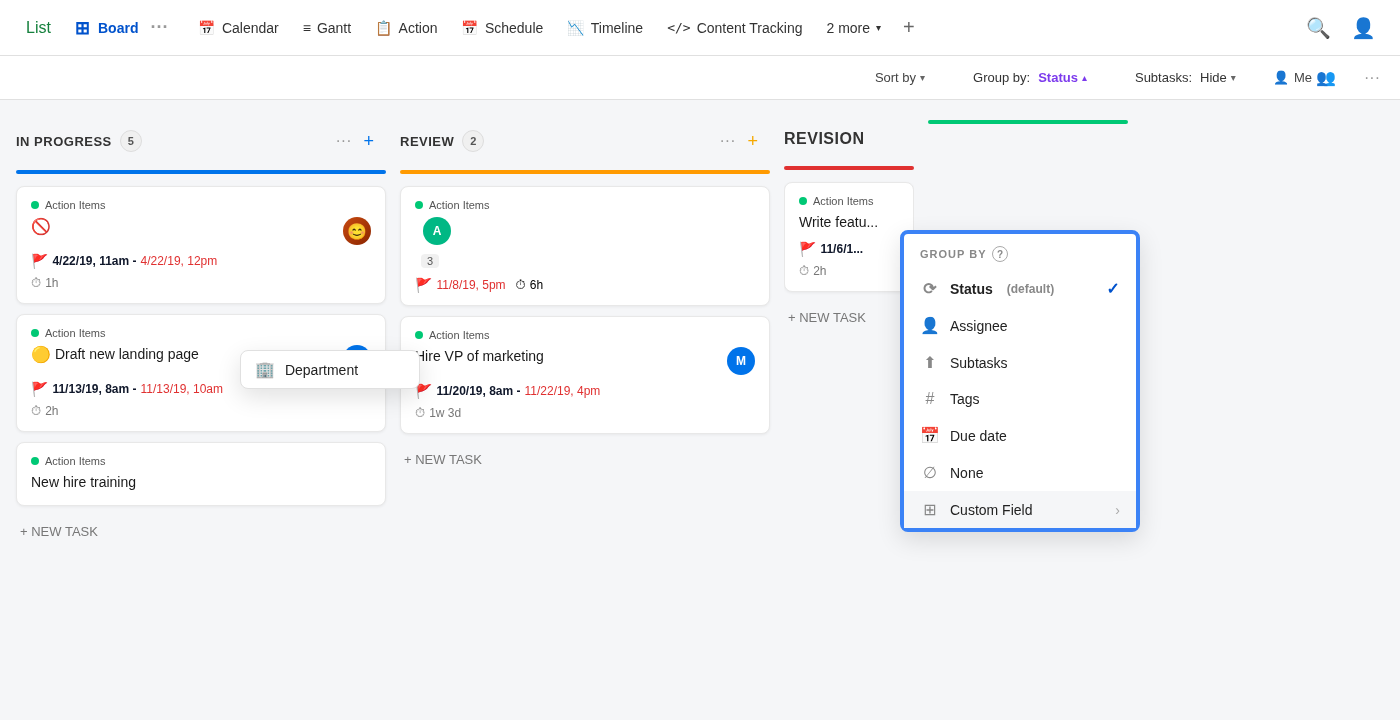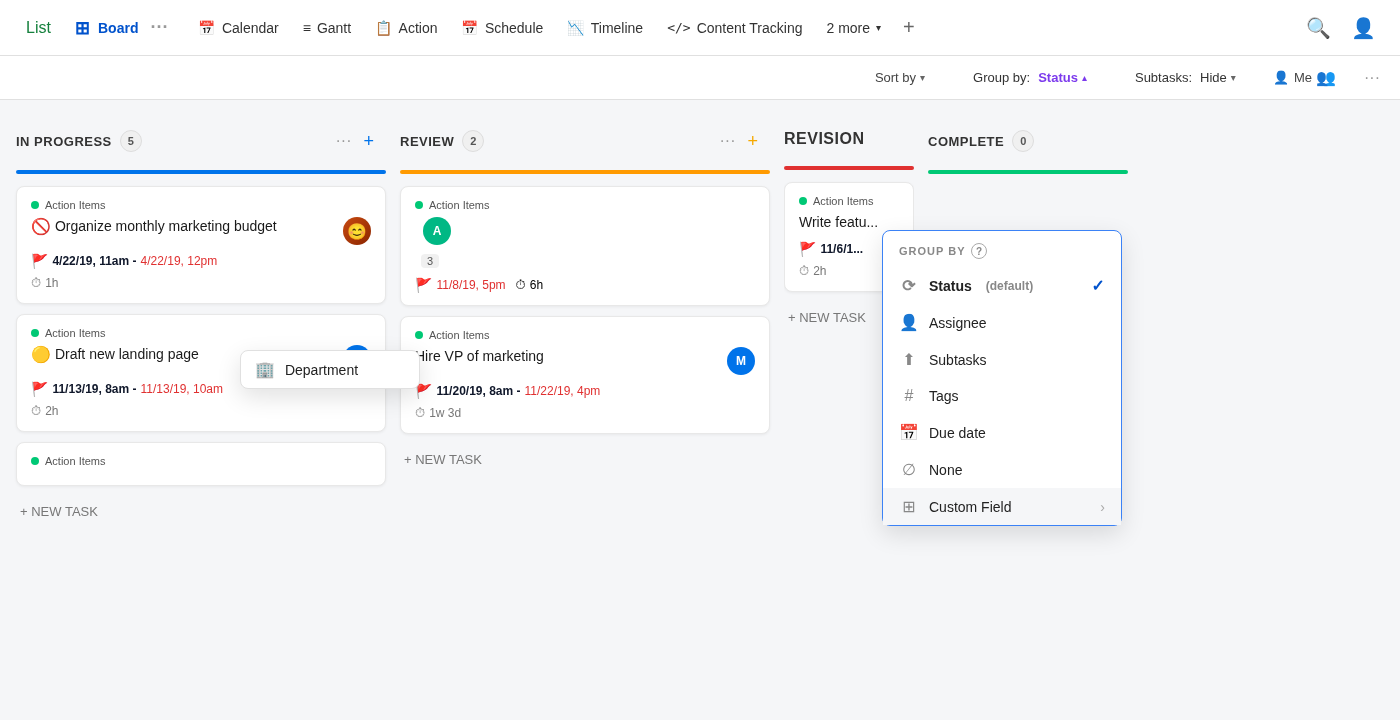--- a/index.html
+++ b/index.html
@@ -120,22 +120,22 @@
 
     .new-task-btn {
       color: #777; font-size: 13px; padding: 8px 4px; cursor: pointer;
     }
 
     
     .col-complete { width: 200px; min-width: 200px; }
 
     
     .dropdown-overlay {
-      position: absolute; top: 130px; left: 882px; z-index: 100;
-      background: #fff; border-radius: 8px; border: 1px solid #3b82f6;
+      position: absolute; top: 130px; left: 900px; z-index: 100;
+      background: #fff; border-radius: 8px; border: 4px solid #3b82f6;
       box-shadow: 0 8px 24px rgba(0,0,0,0.12); width: 240px;
     }
     .dropdown-header {
       padding: 12px 16px 8px;
       font-size: 11px; font-weight: 700; letter-spacing: 1px; color: #888;
       display: flex; align-items: center; gap: 6px;
     }
     .dropdown-header .help-icon {
       width: 16px; height: 16px; border-radius: 50%; border: 1px solid #aaa;
       display: flex; align-items: center; justify-content: center;
@@ -243,21 +243,20 @@
     </div>
     <div class="column-bar bar-blue"></div>
 
     <div class="task-card">
       <div class="task-label">
         <span class="task-label-dot"></span>
         <span>Action Items</span>
       </div>
       <div class="task-title-row">
         <span style="font-size:16px; margin-right:4px; color:#e03131;">🚫</span>
-        <span class="task-title">Organize monthly marketing budget</span>
         <div class="task-avatar avatar-photo" style="background: linear-gradient(135deg, #c84b11, #8B2500);">
           <span style="font-size:16px;">😊</span>
         </div>
       </div>
       <div class="task-dates">
         <span class="date-flag">🚩</span>
         <span class="date-normal">4/22/19, 11am -</span>
         <span class="date-overdue">4/22/19, 12pm</span>
       </div>
       <div class="task-meta">
@@ -284,20 +283,23 @@
       <div class="task-meta">
         <span class="meta-icon">⏱</span>
         <span>2h</span>
       </div>
     </div>
 
     <div class="task-card">
       <div class="task-label">
         <span class="task-label-dot"></span>
         <span>Action Items</span>
+      </div>
+      <div class="task-title-row">
+        <span class="task-title">New hire training</span>
       </div>
     </div>
 
     <div class="new-task-btn">+ NEW TASK</div>
   </div>
 
   <div class="column">
     <div class="column-header">
       <span class="column-title">REVIEW</span>
       <div class="column-count">2</div>
@@ -369,24 +371,20 @@
       <div class="task-meta">
         <span class="meta-icon">⏱</span>
         <span>2h</span>
       </div>
     </div>
 
     <div class="new-task-btn">+ NEW TASK</div>
   </div>
 
   <div class="column col-complete">
-    <div class="column-header">
-      <span class="column-title">COMPLETE</span>
-      <div class="column-count">0</div>
-    </div>
     <div class="column-bar bar-green"></div>
   </div>
 
   <div class="dropdown-overlay">
     <div class="dropdown-header">
       <span>GROUP BY</span>
       <div class="help-icon">?</div>
     </div>
 
     <div class="dropdown-item selected">

